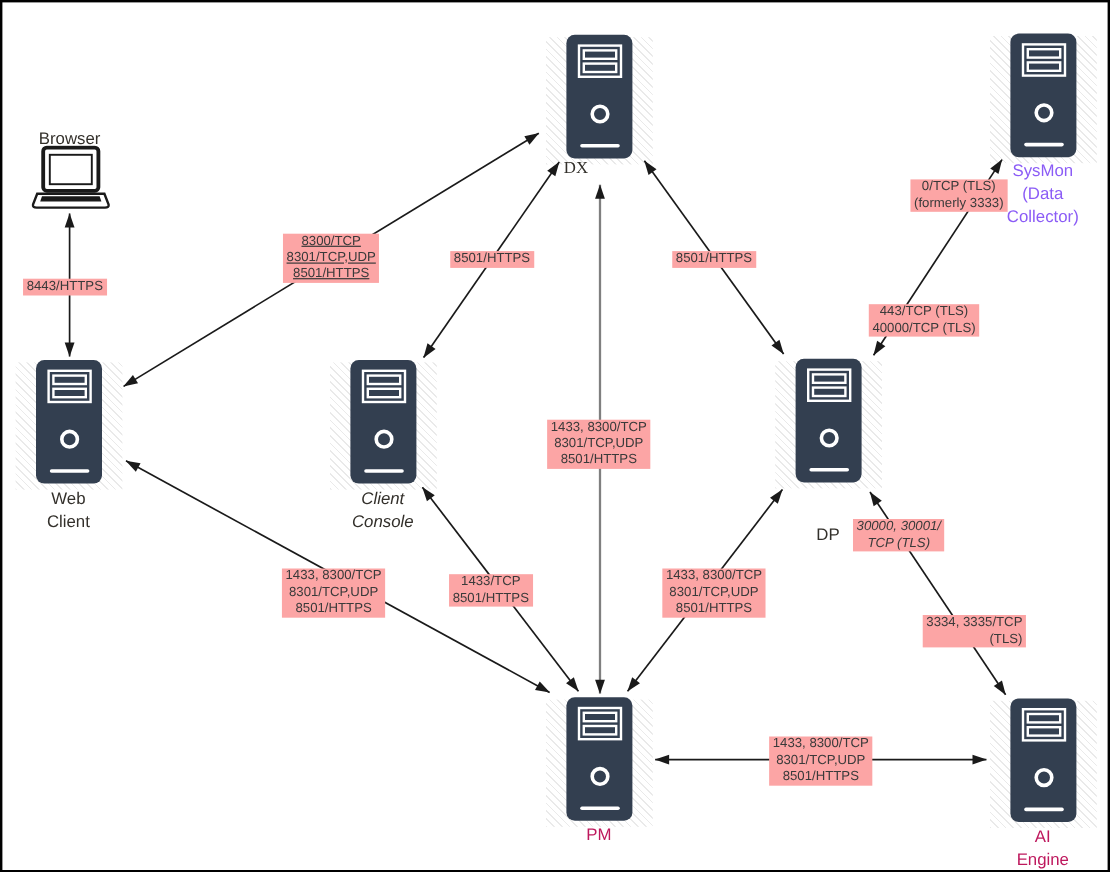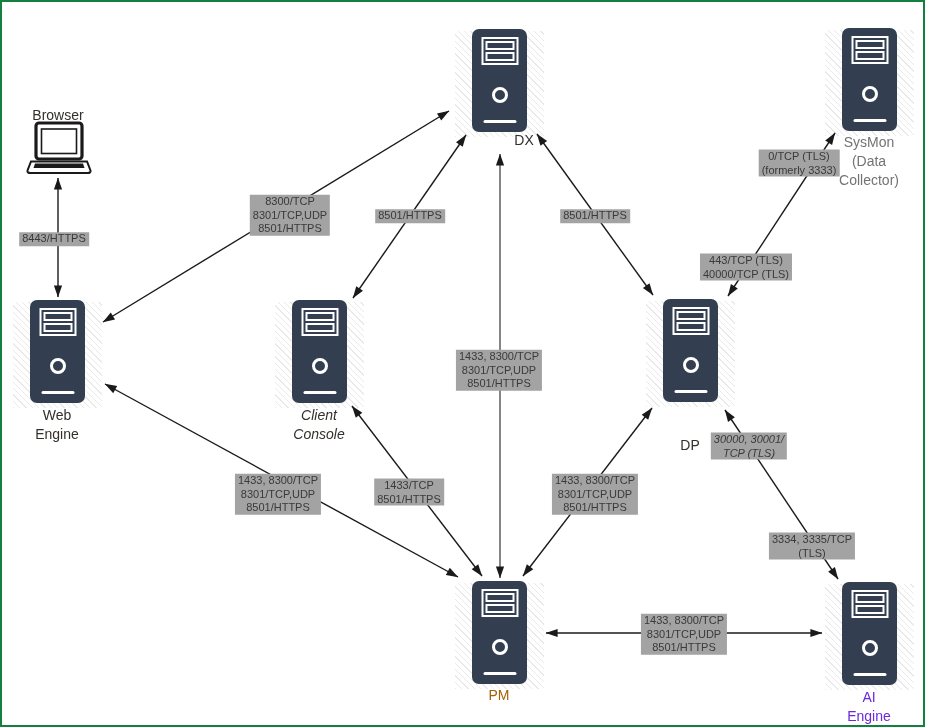--- a/index.html
+++ b/index.html
@@ -1,19 +1,19 @@
 <!DOCTYPE html>
 <html><head>
 <meta charset="utf-8">
 <style>
   html,body{margin:0;padding:0;background:#ffffff;font-family:"Liberation Sans",sans-serif;}
   .canvas{
     position:relative;
     width:921px;height:723px;
-    border:2px solid #15803d;
+    border:2px solid #000000;
     background:#ffffff;
     overflow:hidden;
   }
   #edge-layer{position:absolute;left:0;top:0;width:100%;height:100%;}
   .hatch{
     position:absolute;
     background:repeating-linear-gradient(45deg,
       rgba(90,90,90,0.13) 0px, rgba(90,90,90,0.13) 1px,
       rgba(0,0,0,0) 1px, rgba(0,0,0,0) 4.5px);
   }
@@ -37,21 +37,21 @@
     width:33px;height:3.5px;background:#ffffff;border-radius:2px;
   }
   .laptop-svg{position:absolute;}
   .node-label{
     position:absolute;transform:translateX(-50%);
     font-size:14px;line-height:19px;text-align:center;
     white-space:pre-line;
   }
   .edge-label{
     position:absolute;transform:translate(-50%,-50%);
-    background:#a3a3a3;padding:0 3px;
+    background:#fca5a5;padding:0 3px;
     font-size:11px;line-height:13.5px;text-align:center;
     white-space:pre-line;
   }
 </style>
 </head>
 <body>
 
 <div class="canvas">
   <svg id="edge-layer" viewBox="0 0 921 723">
     <defs>
@@ -84,21 +84,21 @@
         <div class="server-bay">
          <div class="bay-inner">
            <div class="bay-slot"></div>
            <div class="bay-slot"></div>
          </div>
        </div>
        <div class="power-button"></div>
        <div class="slot-bar"></div>
       </div>
       <div class="node-label" style="left: 55px; top: 404px; color: rgb(51, 48, 43);">Web
-Engine</div>
+Client</div>
       <div class="hatch" style="left: 273px; top: 300px; width: 89px; height: 106px;"></div>
       <div class="server-icon" style="left: 290px; top: 298px; width: 55px; height: 103px; background: rgb(51, 63, 80);">
         <div class="server-bay">
          <div class="bay-inner">
            <div class="bay-slot"></div>
            <div class="bay-slot"></div>
          </div>
        </div>
        <div class="power-button"></div>
        <div class="slot-bar"></div>
@@ -109,33 +109,33 @@
       <div class="server-icon" style="left: 470px; top: 27px; width: 55px; height: 103px; background: rgb(51, 63, 80);">
         <div class="server-bay">
          <div class="bay-inner">
            <div class="bay-slot"></div>
            <div class="bay-slot"></div>
          </div>
        </div>
        <div class="power-button"></div>
        <div class="slot-bar"></div>
       </div>
-      <div class="node-label" style="left: 522px; top: 129px; color: rgb(51, 48, 43);">DX</div>
+      <div class="node-label" style="left: 478px; top: 129px; color: rgb(51, 48, 43); font-family: Liberation Serif, serif;">DX</div>
       <div class="hatch" style="left: 823px; top: 28px; width: 89px; height: 106px;"></div>
       <div class="server-icon" style="left: 840px; top: 26px; width: 55px; height: 103px; background: rgb(51, 63, 80);">
         <div class="server-bay">
          <div class="bay-inner">
            <div class="bay-slot"></div>
            <div class="bay-slot"></div>
          </div>
        </div>
        <div class="power-button"></div>
        <div class="slot-bar"></div>
       </div>
-      <div class="node-label" style="left: 867px; top: 131px; color: #737373;">SysMon
+      <div class="node-label" style="left: 867px; top: 131px; color: #8b5cf6;">SysMon
 (Data
 Collector)</div>
       <div class="hatch" style="left: 644px; top: 299px; width: 89px; height: 106px;"></div>
       <div class="server-icon" style="left: 661px; top: 297px; width: 55px; height: 103px; background: rgb(51, 63, 80);">
         <div class="server-bay">
          <div class="bay-inner">
            <div class="bay-slot"></div>
            <div class="bay-slot"></div>
          </div>
        </div>
@@ -147,57 +147,57 @@
       <div class="server-icon" style="left: 470px; top: 579px; width: 55px; height: 103px; background: rgb(51, 63, 80);">
         <div class="server-bay">
          <div class="bay-inner">
            <div class="bay-slot"></div>
            <div class="bay-slot"></div>
          </div>
        </div>
        <div class="power-button"></div>
        <div class="slot-bar"></div>
       </div>
-      <div class="node-label" style="left: 497px; top: 684px; color: #a16207;">PM</div>
+      <div class="node-label" style="left: 497px; top: 684px; color: #be185d;">PM</div>
       <div class="hatch" style="left: 823px; top: 582px; width: 89px; height: 106px;"></div>
       <div class="server-icon" style="left: 840px; top: 580px; width: 55px; height: 103px; background: rgb(51, 63, 80);">
         <div class="server-bay">
          <div class="bay-inner">
            <div class="bay-slot"></div>
            <div class="bay-slot"></div>
          </div>
        </div>
        <div class="power-button"></div>
        <div class="slot-bar"></div>
       </div>
-      <div class="node-label" style="left: 867px; top: 686px; color: #6d28d9;">AI Engine</div>
+      <div class="node-label" style="left: 867px; top: 686px; color: #be185d;">AI Engine</div>
     </div>
   <div id="label-layer">
       <div class="edge-label" style="left: 52px; top: 237px; color: rgb(58, 58, 58);">8443/HTTPS</div>
-      <div class="edge-label" style="left: 288px; top: 213px; color: rgb(58, 58, 58);">8300/TCP
+      <div class="edge-label" style="left: 274px; top: 213px; color: rgb(58, 58, 58); text-decoration: underline;">8300/TCP
 8301/TCP,UDP
 8501/HTTPS</div>
       <div class="edge-label" style="left: 408px; top: 214px; color: rgb(58, 58, 58);">8501/HTTPS</div>
       <div class="edge-label" style="left: 593px; top: 214px; color: rgb(58, 58, 58);">8501/HTTPS</div>
       <div class="edge-label" style="left: 497px; top: 368px; color: rgb(58, 58, 58);">1433, 8300/TCP
 8301/TCP,UDP
 8501/HTTPS</div>
       <div class="edge-label" style="left: 276px; top: 492px; color: rgb(58, 58, 58);">1433, 8300/TCP
 8301/TCP,UDP
 8501/HTTPS</div>
       <div class="edge-label" style="left: 407px; top: 490px; color: rgb(58, 58, 58);">1433/TCP
 8501/HTTPS</div>
       <div class="edge-label" style="left: 593px; top: 492px; color: rgb(58, 58, 58);">1433, 8300/TCP
 8301/TCP,UDP
 8501/HTTPS</div>
       <div class="edge-label" style="left: 797px; top: 161px; color: rgb(58, 58, 58);">0/TCP (TLS)
 (formerly 3333)</div>
-      <div class="edge-label" style="left: 744px; top: 265px; color: rgb(58, 58, 58);">443/TCP (TLS)
+      <div class="edge-label" style="left: 768px; top: 265px; color: rgb(58, 58, 58);">443/TCP (TLS)
 40000/TCP (TLS)</div>
       <div class="edge-label" style="left: 747px; top: 444px; color: rgb(58, 58, 58); font-style: italic;">30000, 30001/
 TCP  (TLS)</div>
-      <div class="edge-label" style="left: 810px; top: 544px; color: rgb(58, 58, 58);">3334, 3335/TCP
+      <div class="edge-label" style="left: 810px; top: 524px; color: rgb(58, 58, 58); text-align: right;">3334, 3335/TCP
 (TLS)</div>
       <div class="edge-label" style="left: 682px; top: 632px; color: rgb(58, 58, 58);">1433, 8300/TCP
 8301/TCP,UDP
 8501/HTTPS</div>
     </div>
 </div>
 
 </body></html>

